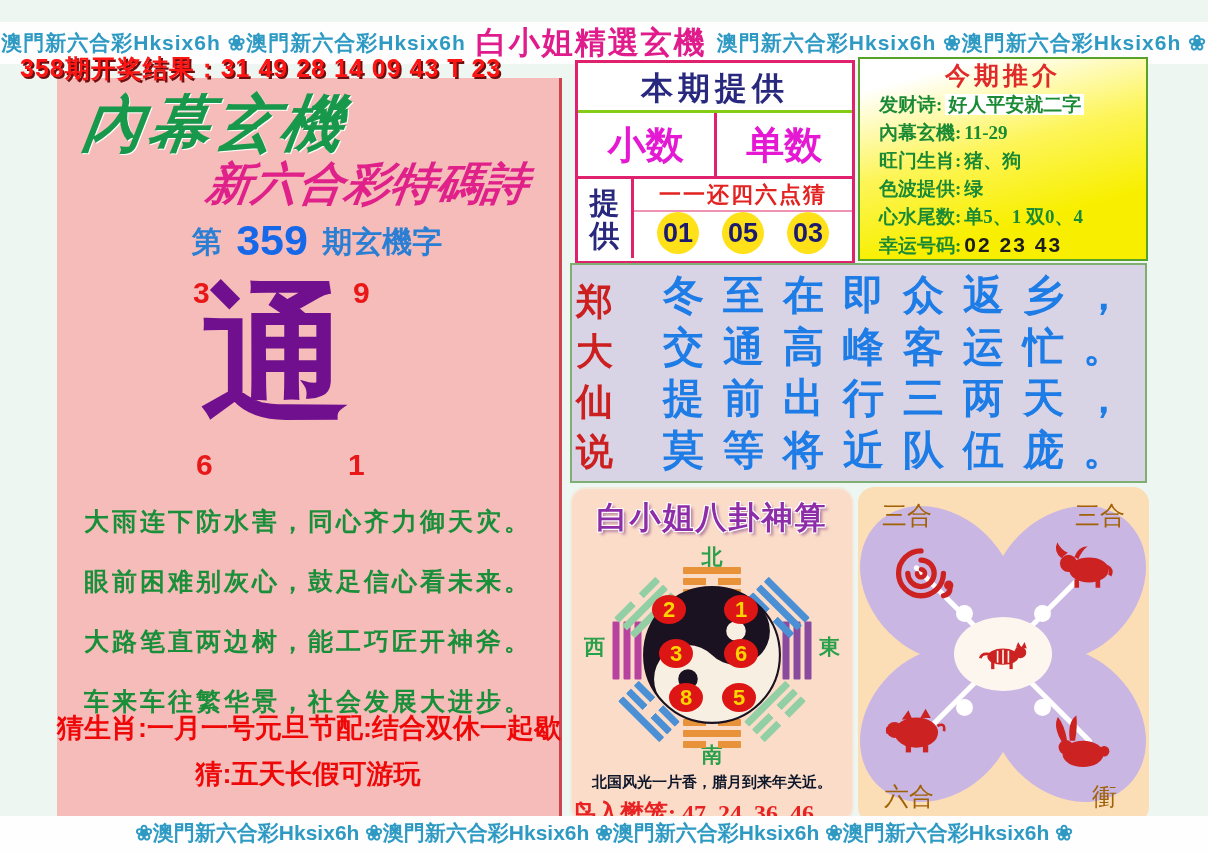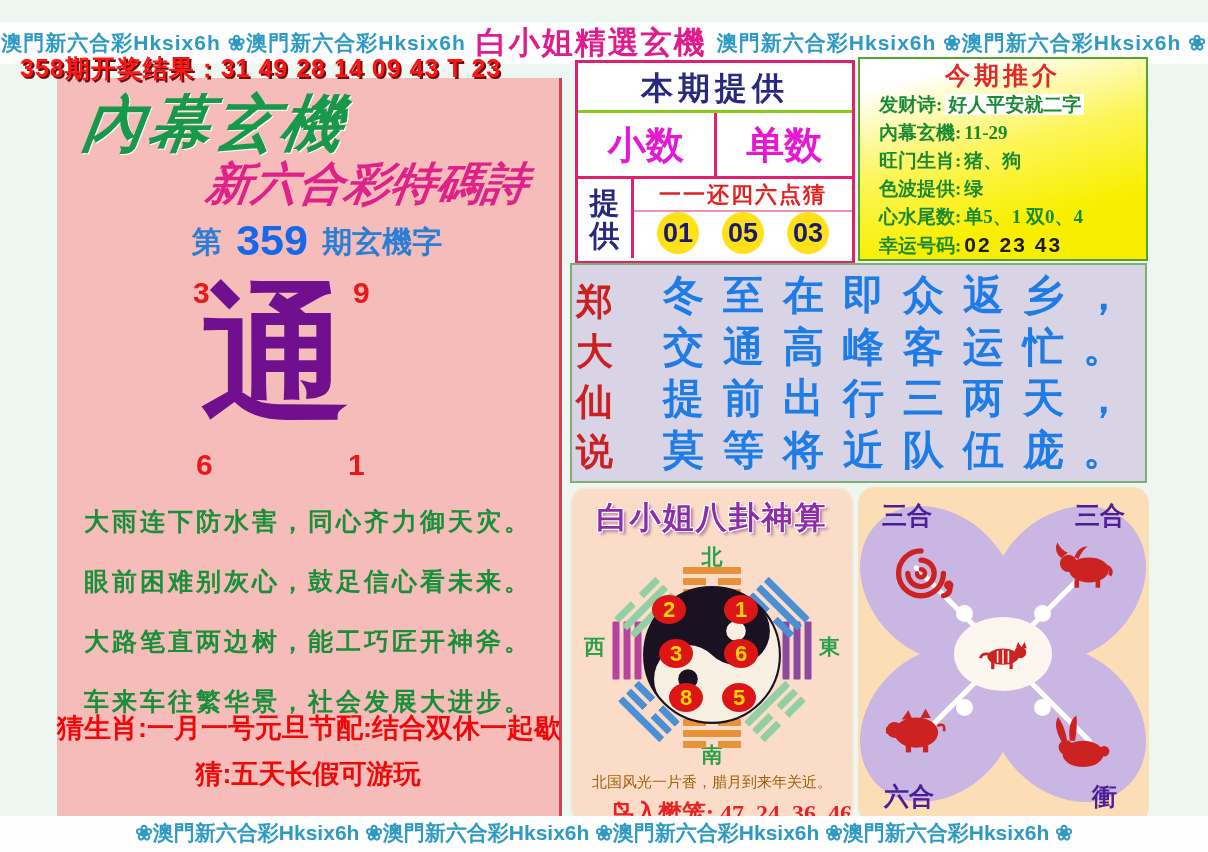--- a/index.html
+++ b/index.html
@@ -103,41 +103,41 @@
   .tri-tl { left:36px;  top:50px;  color:#93cfa5; transform:rotate(-45deg); }
   .tri-tr { right:36px; top:50px;  color:#4b8fd5; transform:rotate(45deg); }
   .tri-bl { left:40px;  top:154px; color:#4b8fd5; transform:rotate(45deg); }
   .tri-br { right:40px; top:154px; color:#93cfa5; transform:rotate(-45deg); }
   .yy { position:absolute; left:62px; top:42px; width:140px; height:140px; transform:rotate(-135deg); }
   .bd { position:absolute; width:34px; height:29px; background:#dd1515; border-radius:50%; color:#ffd400;
     font-size:22px; font-weight:bold; display:flex; align-items:center; justify-content:center; }
   .bd-2 { left:72px;  top:52px; }  .bd-1 { left:144px; top:52px; }
   .bd-3 { left:79px;  top:96px; }  .bd-6 { left:144px; top:96px; }
   .bd-8 { left:89px;  top:140px; } .bd-5 { left:142px; top:140px; }
-  .bg-caption { text-align:center; font-size:15px; font-weight:normal; color:#a16207; margin-top:8px;
+  .bg-caption { text-align:center; font-size:15px; font-weight:bold; color:#0f172a; margin-top:8px;
     font-family:"Liberation Serif", serif; white-space:nowrap; }
-  .bg-cage { text-align:right; font-size:24px; font-weight:bold; color:#e82222; margin-top:5px;
+  .bg-cage { text-align:left; font-size:24px; font-weight:bold; color:#e82222; margin-top:5px;
     font-family:"Liberation Serif", serif; white-space:nowrap; }
 
   
   .zodiac-panel { position:absolute; left:858px; top:487px; width:291px; height:336px; border-radius:16px;
     background:#fcdeb6; overflow:hidden; }
   .petal { position:absolute; width:172px; height:138px; background:#c9b6e2; border-radius:50%; }
   .petal-tl { left:-6px;  top:28px;  transform:rotate(45deg); }
   .petal-tr { left:124px; top:28px;  transform:rotate(-45deg); }
   .petal-bl { left:-6px;  top:168px; transform:rotate(-45deg); }
   .petal-br { left:124px; top:168px; transform:rotate(45deg); }
   .xline { position:absolute; width:250px; height:5px; background:#fff; left:20px; top:165px; border-radius:3px; }
   .xline-1 { transform:rotate(45deg); } .xline-2 { transform:rotate(-45deg); }
   .zdot { position:absolute; width:17px; height:17px; border-radius:50%; background:#fff; }
   .zdot-tl { left:98px;  top:118px; } .zdot-tr { left:176px; top:118px; }
   .zdot-bl { left:98px;  top:212px; } .zdot-br { left:176px; top:212px; }
   .center-ell { position:absolute; left:96px; top:130px; width:98px; height:74px; background:#fdf6ee;
     border-radius:50%; display:flex; align-items:center; justify-content:center; }
-  .zlabel { position:absolute; font-size:25px; font-weight:bold; color:#4c1d95;
+  .zlabel { position:absolute; font-size:25px; font-weight:normal; color:#a16207;
     font-family:"Liberation Serif", serif; }
   .zl-tl { left:24px;  top:12px; }    .zl-tr { right:24px; top:12px; }
   .zl-bl { left:26px;  bottom:10px; } .zl-br { right:32px; bottom:10px; }
   .animal { position:absolute; width:66px; height:66px; }
   .an-tl { left:30px;  top:52px; }  .an-tr { left:194px; top:42px; }
   .an-bl { left:24px;  top:206px; } .an-br { left:192px; top:222px; }
   .an-center { width:70px; height:54px; }
 </style>
 </head>
 <body>

